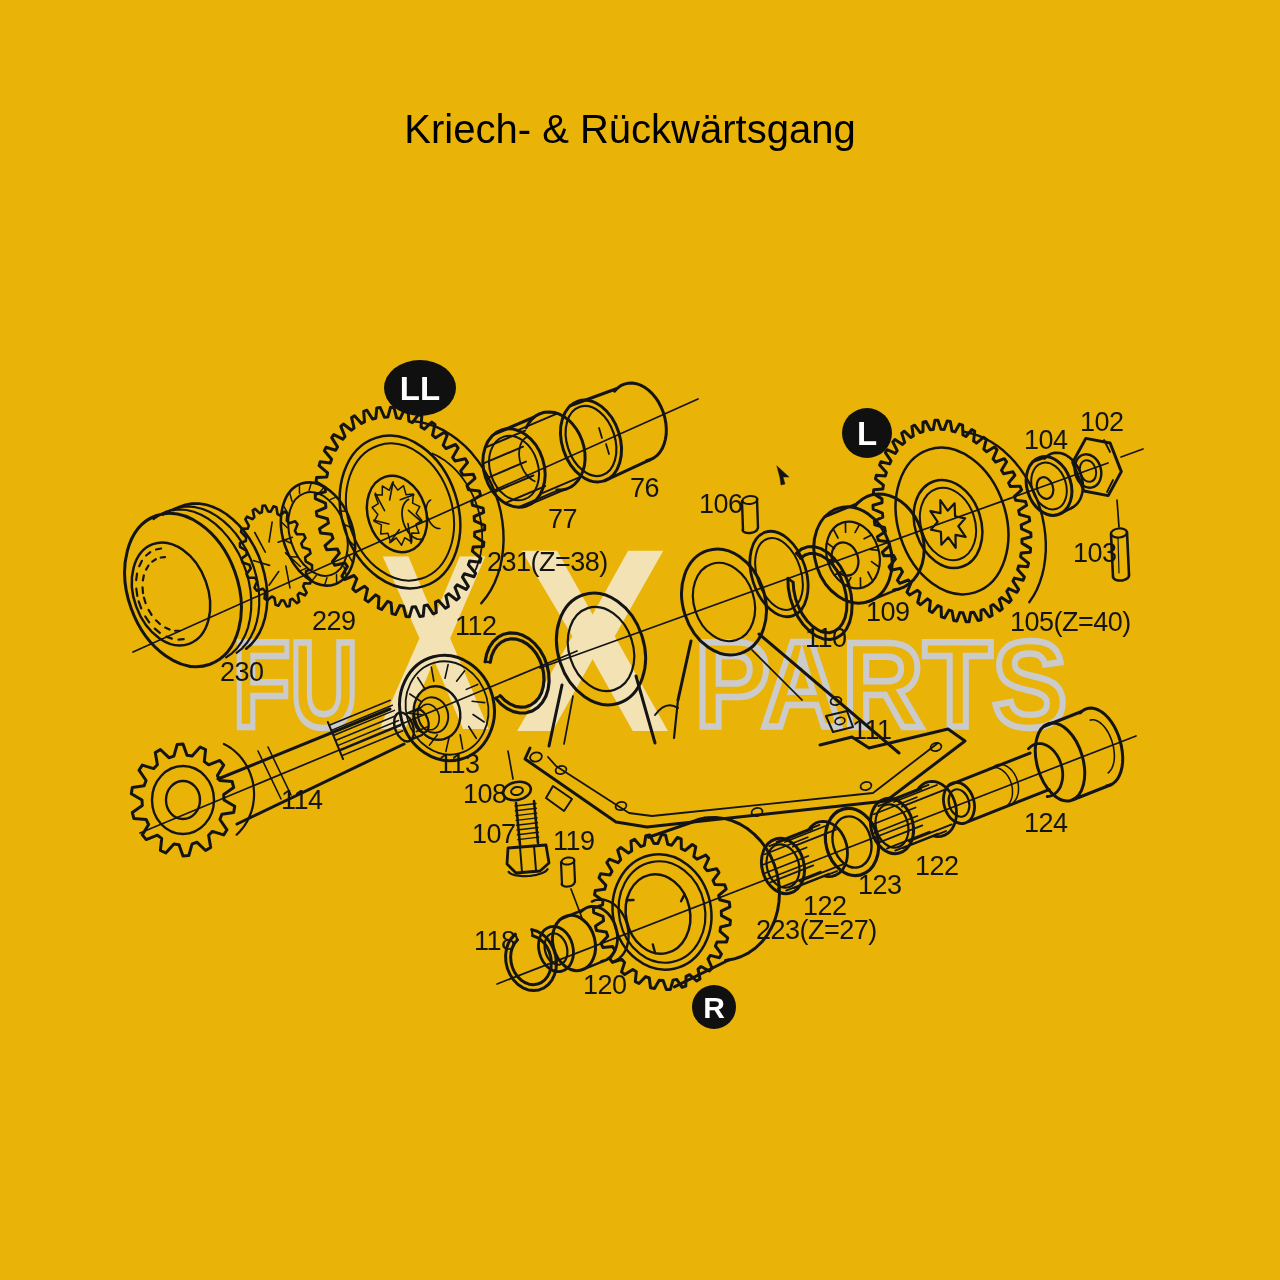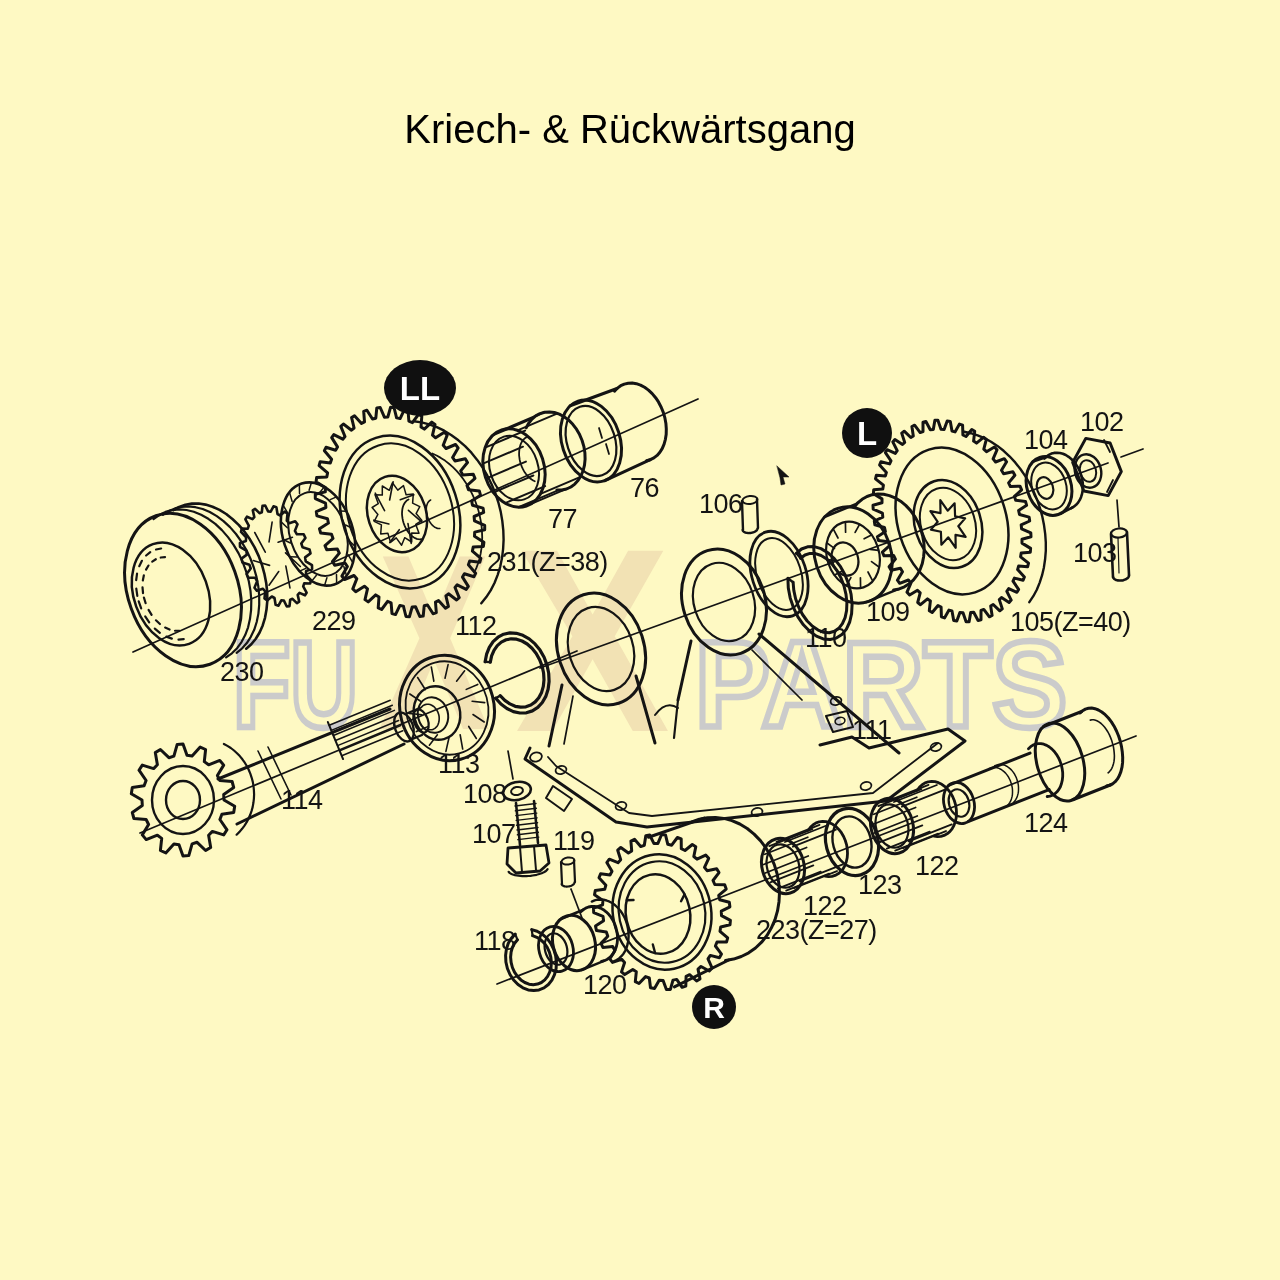--- a/index.html
+++ b/index.html
@@ -1,16 +1,16 @@
 <!DOCTYPE html>
 <html><head>
 <meta charset="utf-8">
 <style>
   html,body{margin:0;padding:0;background:#ffffff;width:1280px;height:1280px;overflow:hidden;}
-  .page{position:relative;width:1280px;height:1280px;background:#fef9c3;}
+  .page{position:relative;width:1280px;height:1280px;background:#eab308;}
   svg{display:block;}
   svg .stroked{stroke:#141414;fill:none;stroke-linecap:round;stroke-linejoin:round;}
   text.title{font:400 40px "Liberation Sans",sans-serif;fill:#000;stroke:none;text-anchor:middle;}
   text.lbl{font:400 27px "Liberation Sans",sans-serif;fill:#141414;stroke:none;letter-spacing:-0.5px;}
   .badge-bg{fill:#101010;stroke:none;}
   .badge-tx{font:700 33px "Liberation Sans",sans-serif;fill:#ffffff;stroke:none;text-anchor:middle;}
   text.wm-o{font:700 122px "Liberation Sans",sans-serif;fill:none;stroke:#cbcbcb;stroke-width:6.5px;}
   text.wm-x{font:700 250px "Liberation Sans",sans-serif;fill:#f2e2b4;stroke:none;}
   text.wm-x2{font:700 262px "Liberation Sans",sans-serif;fill:#f2e2b4;stroke:none;}
 </style>

